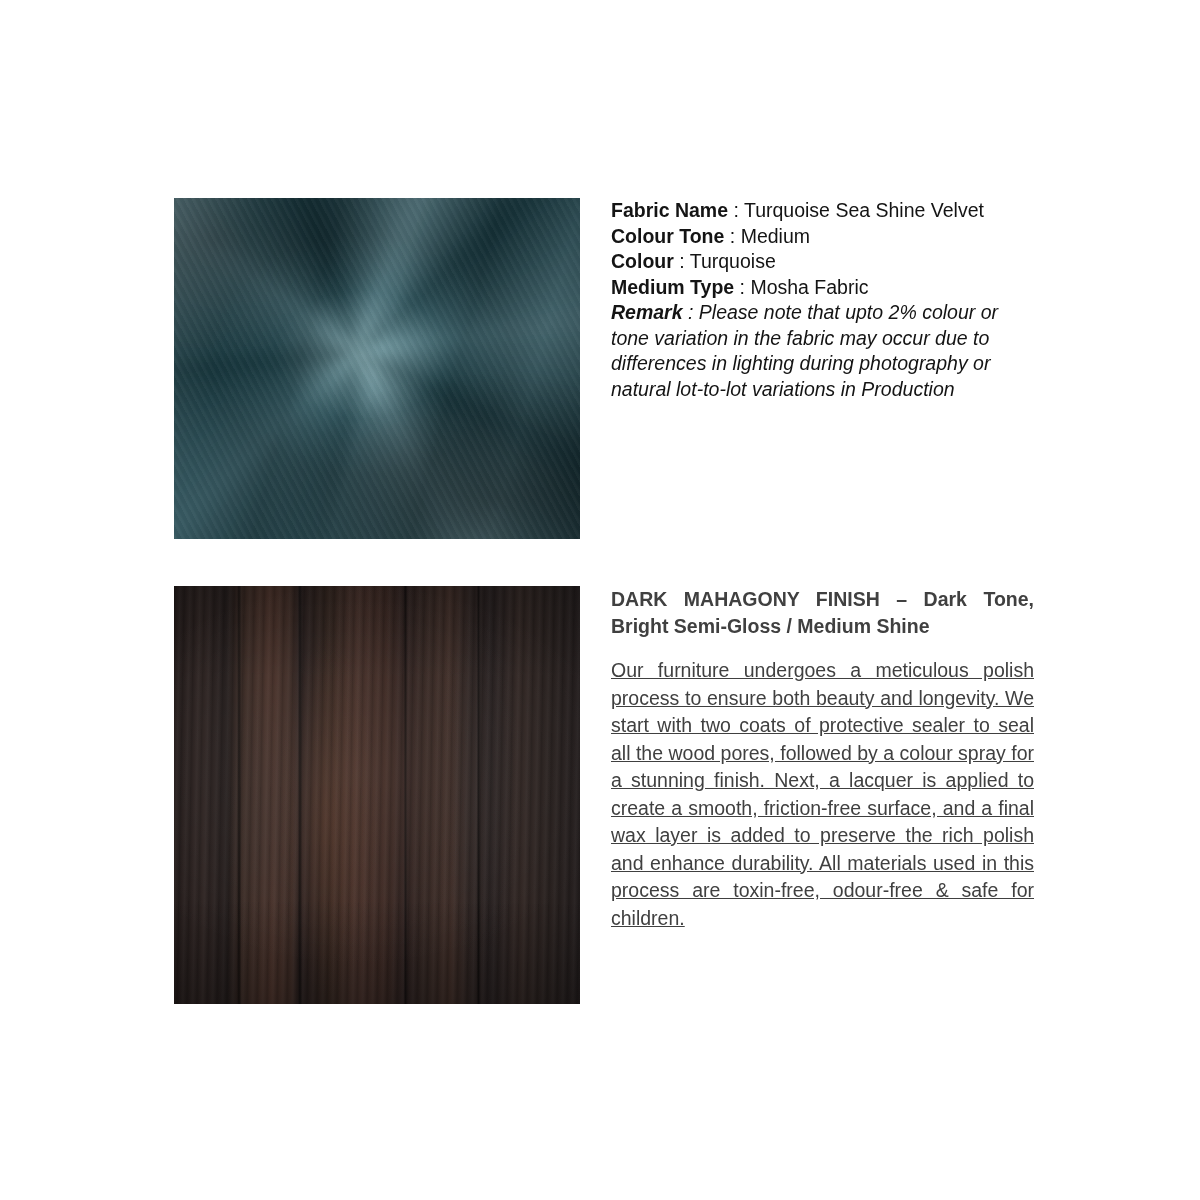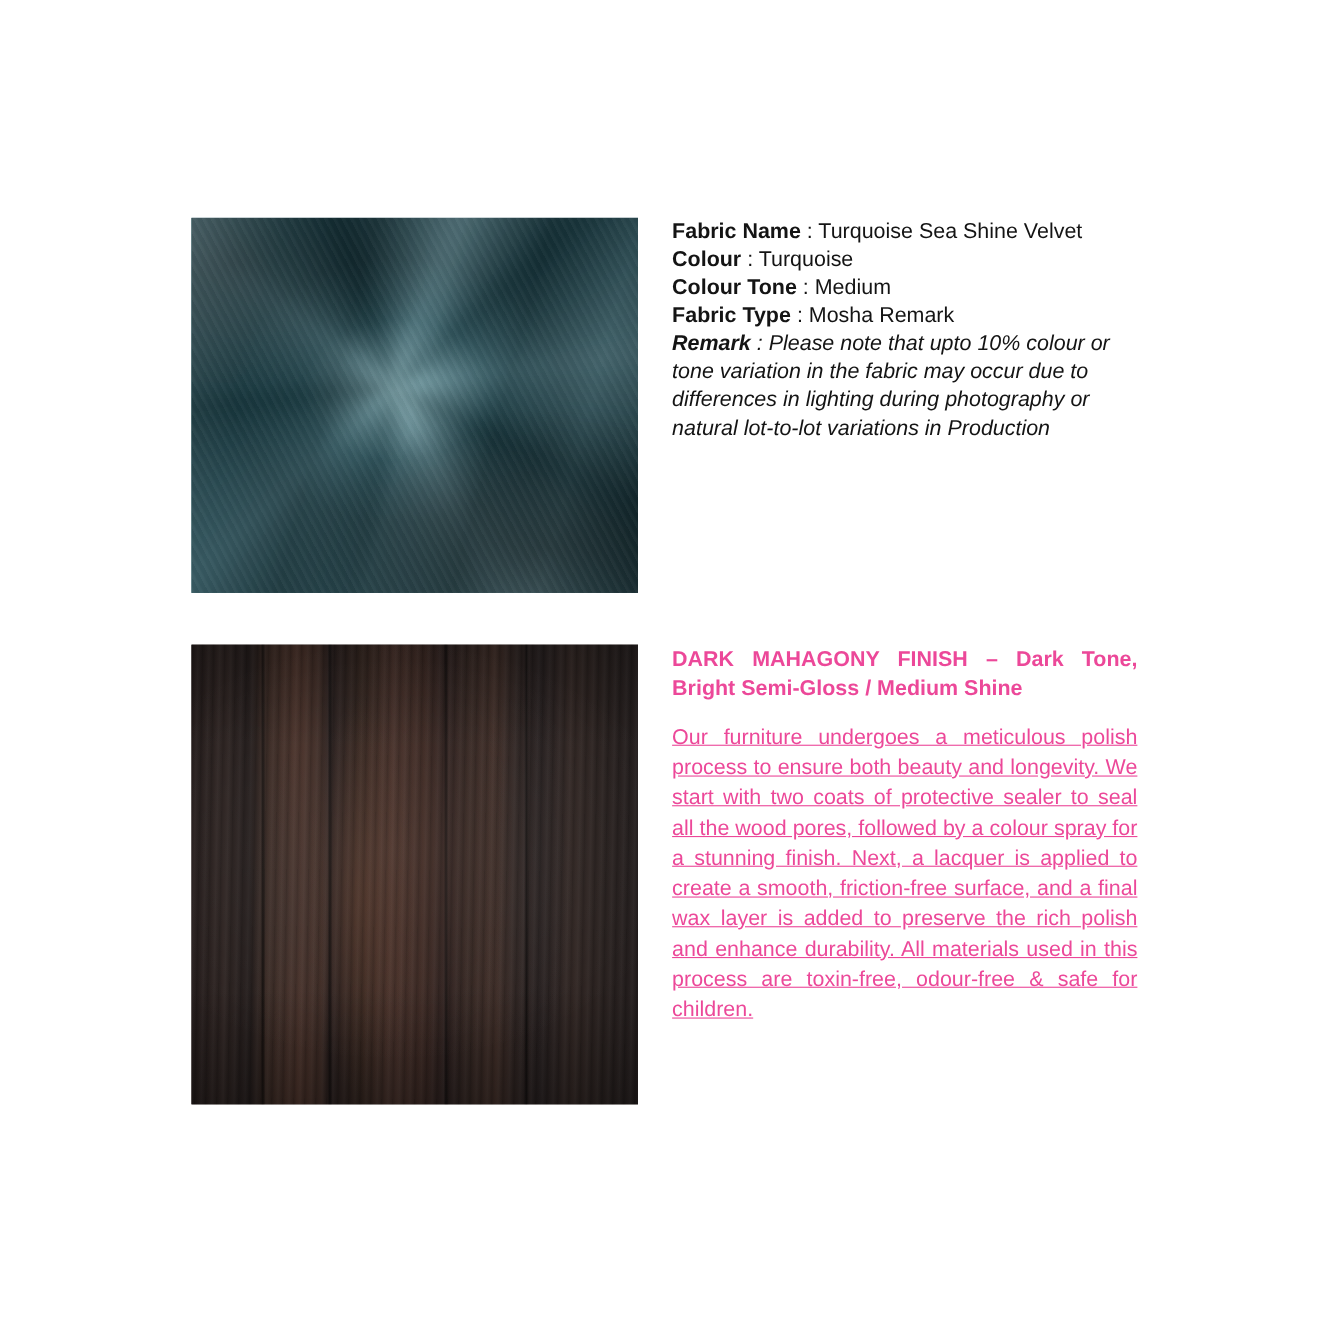--- a/index.html
+++ b/index.html
@@ -155,21 +155,21 @@
     background:
       radial-gradient(ellipse 420px 300px at 45% 45%, rgba(255,255,255,0.06), rgba(0,0,0,0) 65%),
       linear-gradient(180deg, rgba(0,0,0,0.25) 0%, rgba(0,0,0,0) 22%, rgba(0,0,0,0) 75%, rgba(0,0,0,0.30) 100%);
   }
 
   .wood-text {
     margin-left: 31px;
     width: 424px;
     font-size: 19.5px;
     line-height: 27.5px;
-    color: #ec4899;
+    color: #404040;
   }
   .wood-heading {
     font-weight: bold;
     text-align: justify;
     text-align-last: left;
     margin: 0 0 17px 0;
     line-height: 27px;
   }
   .wood-body {
     text-align: justify;
@@ -194,35 +194,35 @@
         <div class="v-sheen"></div>
       </div>
 
       <div class="fabric-text">
 
         <div class="line">
           <span class="lbl">Fabric Name</span><span> : </span><span>Turquoise Sea Shine Velvet</span>
         </div>
 
         <div class="line">
+          <span class="lbl">Colour Tone</span><span> : </span><span>Medium</span>
+        </div>
+
+        <div class="line">
           <span class="lbl">Colour</span><span> : </span><span>Turquoise</span>
         </div>
 
         <div class="line">
-          <span class="lbl">Colour Tone</span><span> : </span><span>Medium</span>
-        </div>
-
-        <div class="line">
-          <span class="lbl">Fabric Type</span><span> : </span><span>Mosha Remark</span>
+          <span class="lbl">Medium Type</span><span> : </span><span>Mosha Fabric</span>
         </div>
 
 
 
         <div class="line remark">
-          <span class="lbl">Remark</span><span> : </span><span>Please note that upto 10% colour or tone variation in the fabric may occur due to differences in lighting during photography or natural lot-to-lot variations in Production</span>
+          <span class="lbl">Remark</span><span> : </span><span>Please note that upto 2% colour or tone variation in the fabric may occur due to differences in lighting during photography or natural lot-to-lot variations in Production</span>
         </div>
 
       </div>
     </div>
   </div>
 
   <div class="section-wood">
     <div class="wood-row">
 
       <div class="swatch-wood">

